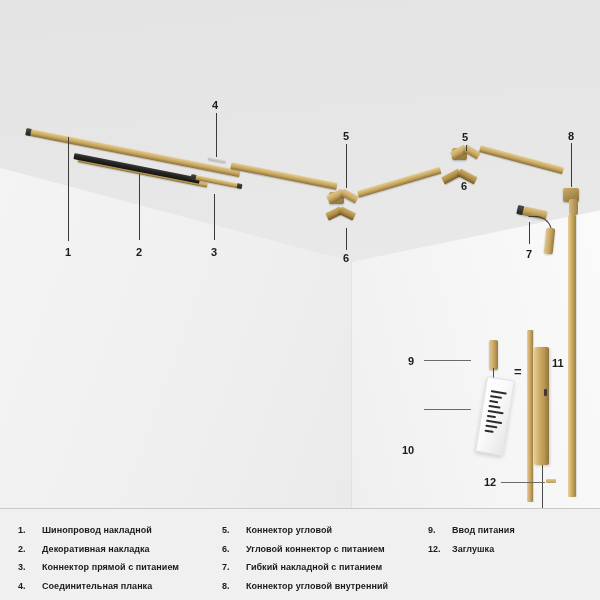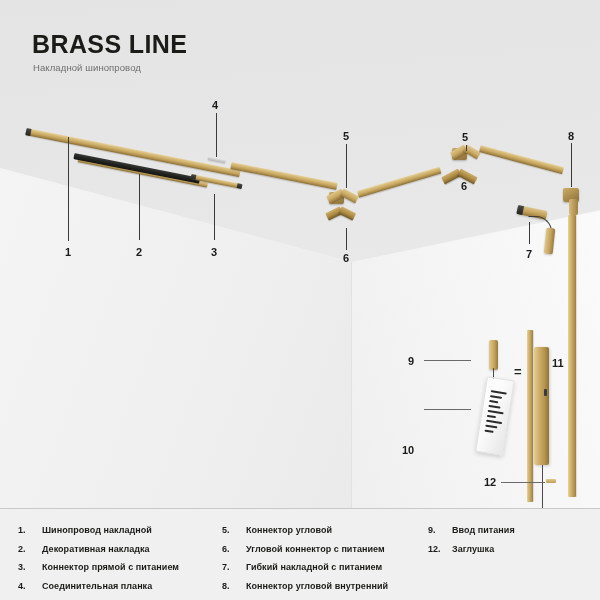--- a/index.html
+++ b/index.html
@@ -276,23 +276,21 @@
     <div class="cnum" style="left:408px;top:355px;">9</div>
 
     <div class="cline h" style="left:424px;top:409px;width:47px;"></div>
     <div class="cnum" style="left:402px;top:404px;margin-top:40px;">10</div>
 
     <div class="cnum" style="left:552px;top:357px;">11</div>
 
     <div class="cline h" style="left:501px;top:482px;width:44px;"></div>
     <div class="cnum" style="left:484px;top:476px;">12</div>
 
-    <div class="title">BRASS LINE</div>
     <div class="subtitle">
-      <div>Накладной шинопровод</div>
     </div>
   </div>
 
   <div class="divider"></div>
   <div class="legend">
 
     <div class="lcol c1">
       <div class="lrow">
         <span class="lnum">1.</span>
         <span class="ltxt">Шинопровод накладной</span>

